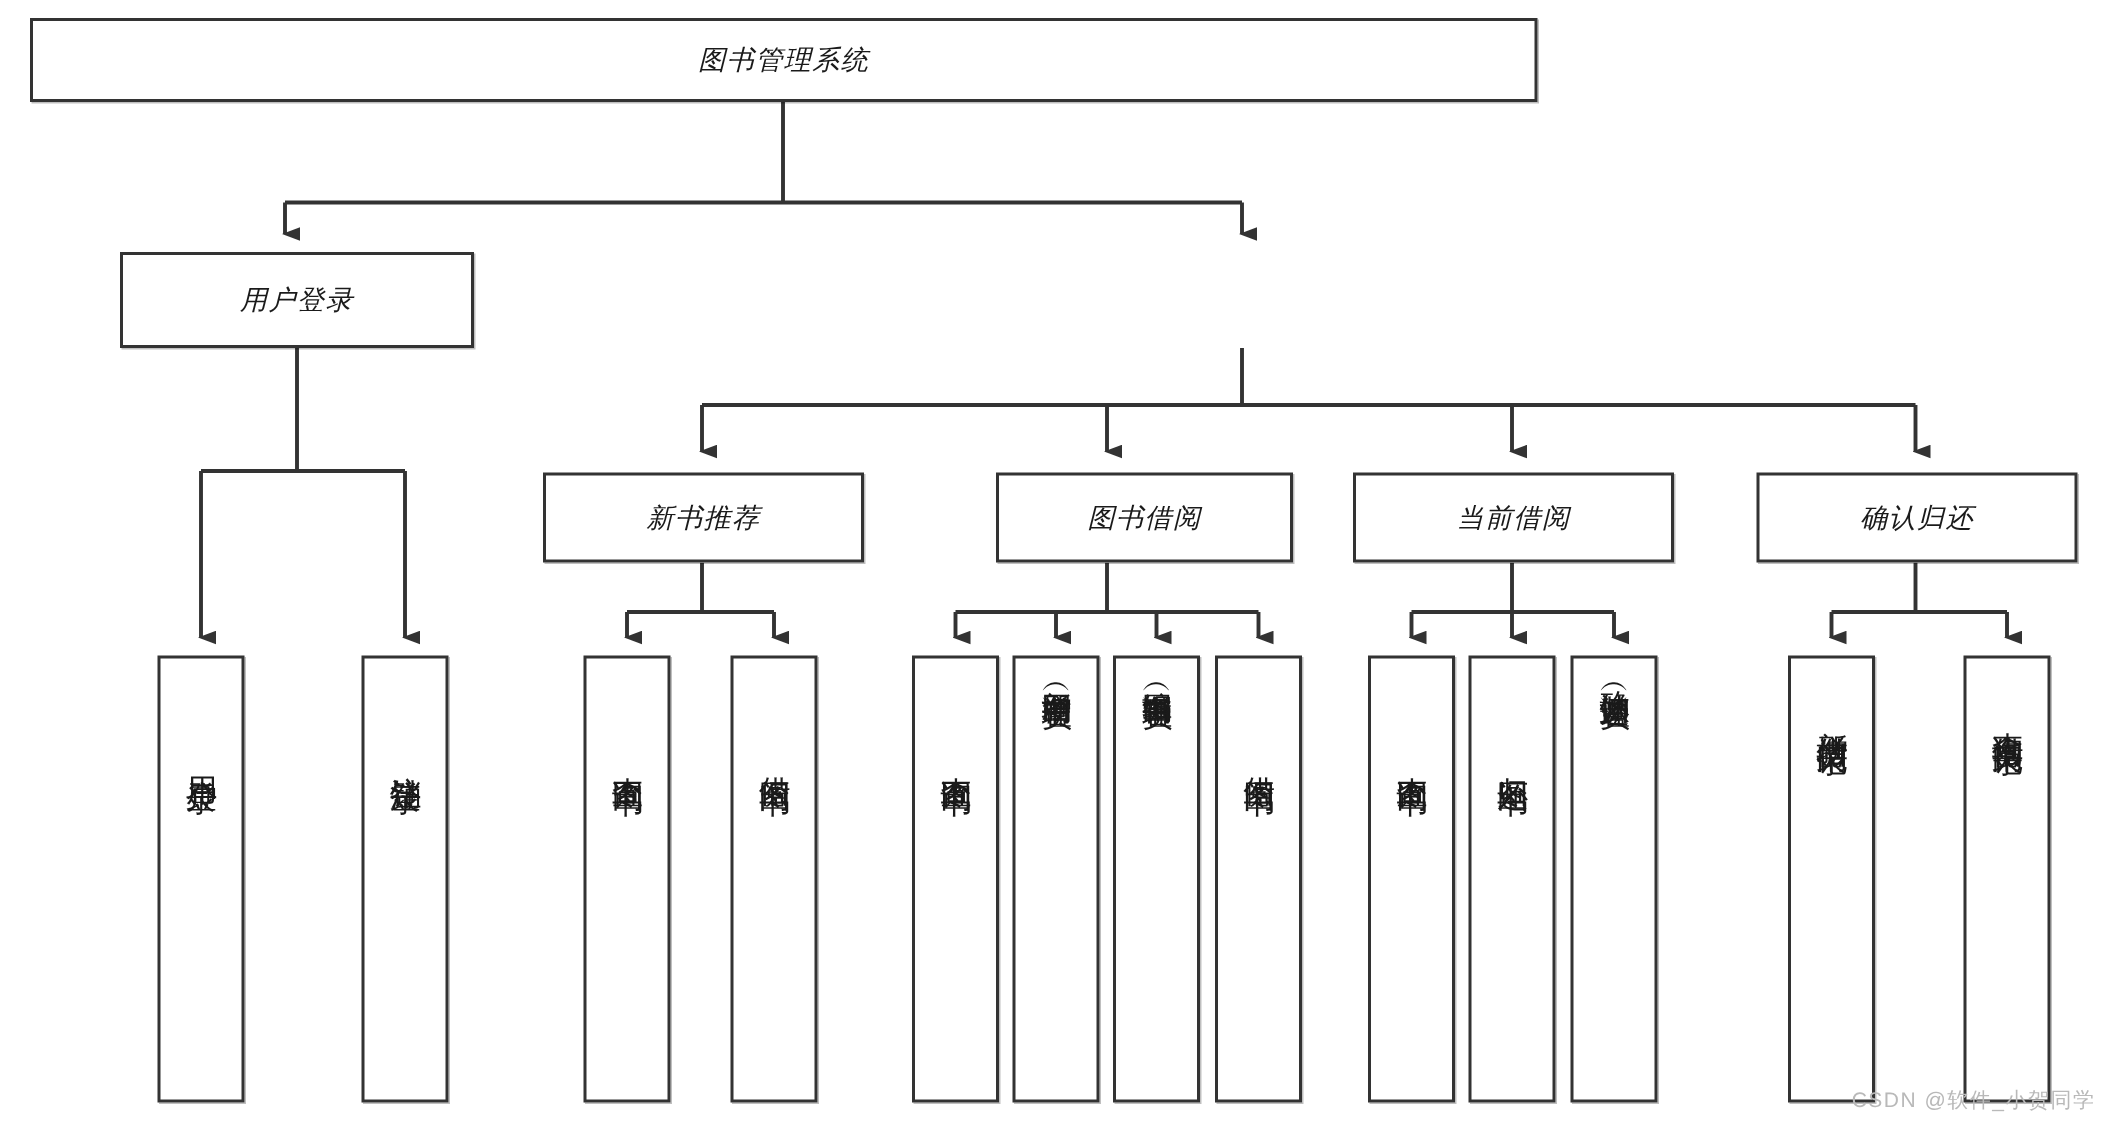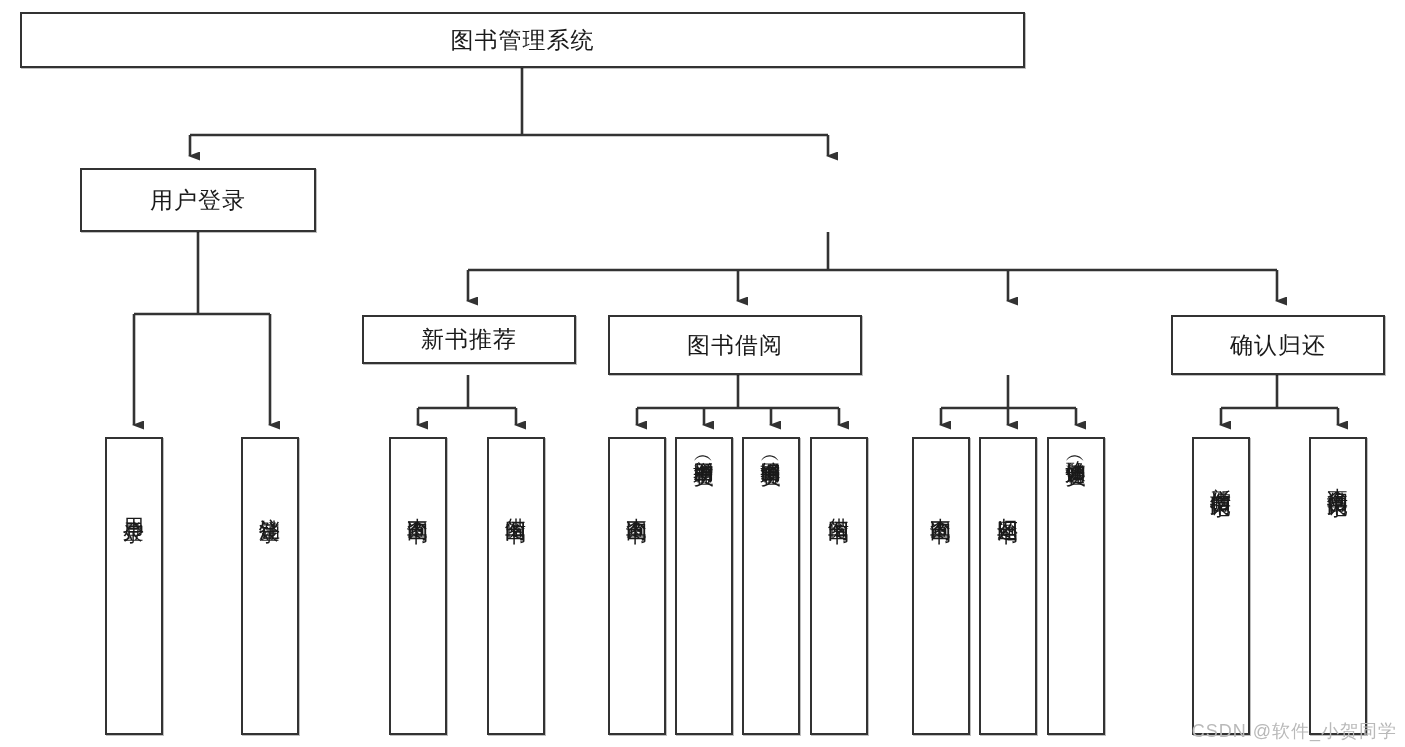--- a/index.html
+++ b/index.html
@@ -35,22 +35,23 @@
     align-items: center;
     justify-content: center;
     color: #1a1a1a;
   }
   .node .label {
     text-align: center;
     line-height: 1.15;
   }
   .node.horiz .label {
     writing-mode: horizontal-tb;
-    font-size: 23px;
+    font-size: 18px;
     letter-spacing: 1px;
+    font-style: italic;
   }
   .node.vert {
     align-items: flex-start;
     justify-content: center;
     padding-top: 6px;
   }
   .node.vert .label {
     writing-mode: vertical-rl;
     text-orientation: upright;
     font-size: 21px;
@@ -65,21 +66,21 @@
   .node.vert.mid .label {
     margin-top: 56px;
   }
   .node.vert.mid2 .label {
     margin-top: 26px;
   }
   .watermark {
     position: absolute;
     right: 8px;
     bottom: 4px;
-    font-size: 18px;
+    font-size: 14px;
     color: #b9b9b9;
     letter-spacing: 1px;
     white-space: nowrap;
   }
 </style>
 </head>
 <body>
 
 <div id="canvas">
 
@@ -134,25 +135,28 @@
   </svg>
 
   <div class="node horiz" style="left:20px; top:12px; width:1005px; height:56px;">
     <span class="label">图书管理系统</span>
   </div>
 
   <div class="node horiz" style="left:80px; top:168px; width:236px; height:64px;">
     <span class="label">用户登录</span>
   </div>
 
-  <div class="node horiz" style="left:362px; top:315px; width:214px; height:49px;">
+  <div class="node horiz" style="left:362px; top:315px; width:214px; height:60px;">
     <span class="label">新书推荐</span>
   </div>
-  <div class="node horiz" style="left:608px; top:315px; width:254px; height:60px;">
+  <div class="node horiz" style="left:664px; top:315px; width:198px; height:60px;">
     <span class="label">图书借阅</span>
+  </div>
+  <div class="node horiz" style="left:902px; top:315px; width:214px; height:60px;">
+    <span class="label">当前借阅</span>
   </div>
   <div class="node horiz" style="left:1171px; top:315px; width:214px; height:60px;">
     <span class="label">确认归还</span>
   </div>
 
   <div class="node vert mid" style="left:105px; top:437px; width:58px; height:298px;">
     <span class="label">用户登录</span>
   </div>
   <div class="node vert mid" style="left:241px; top:437px; width:58px; height:298px;">
     <span class="label">注销登录</span>

